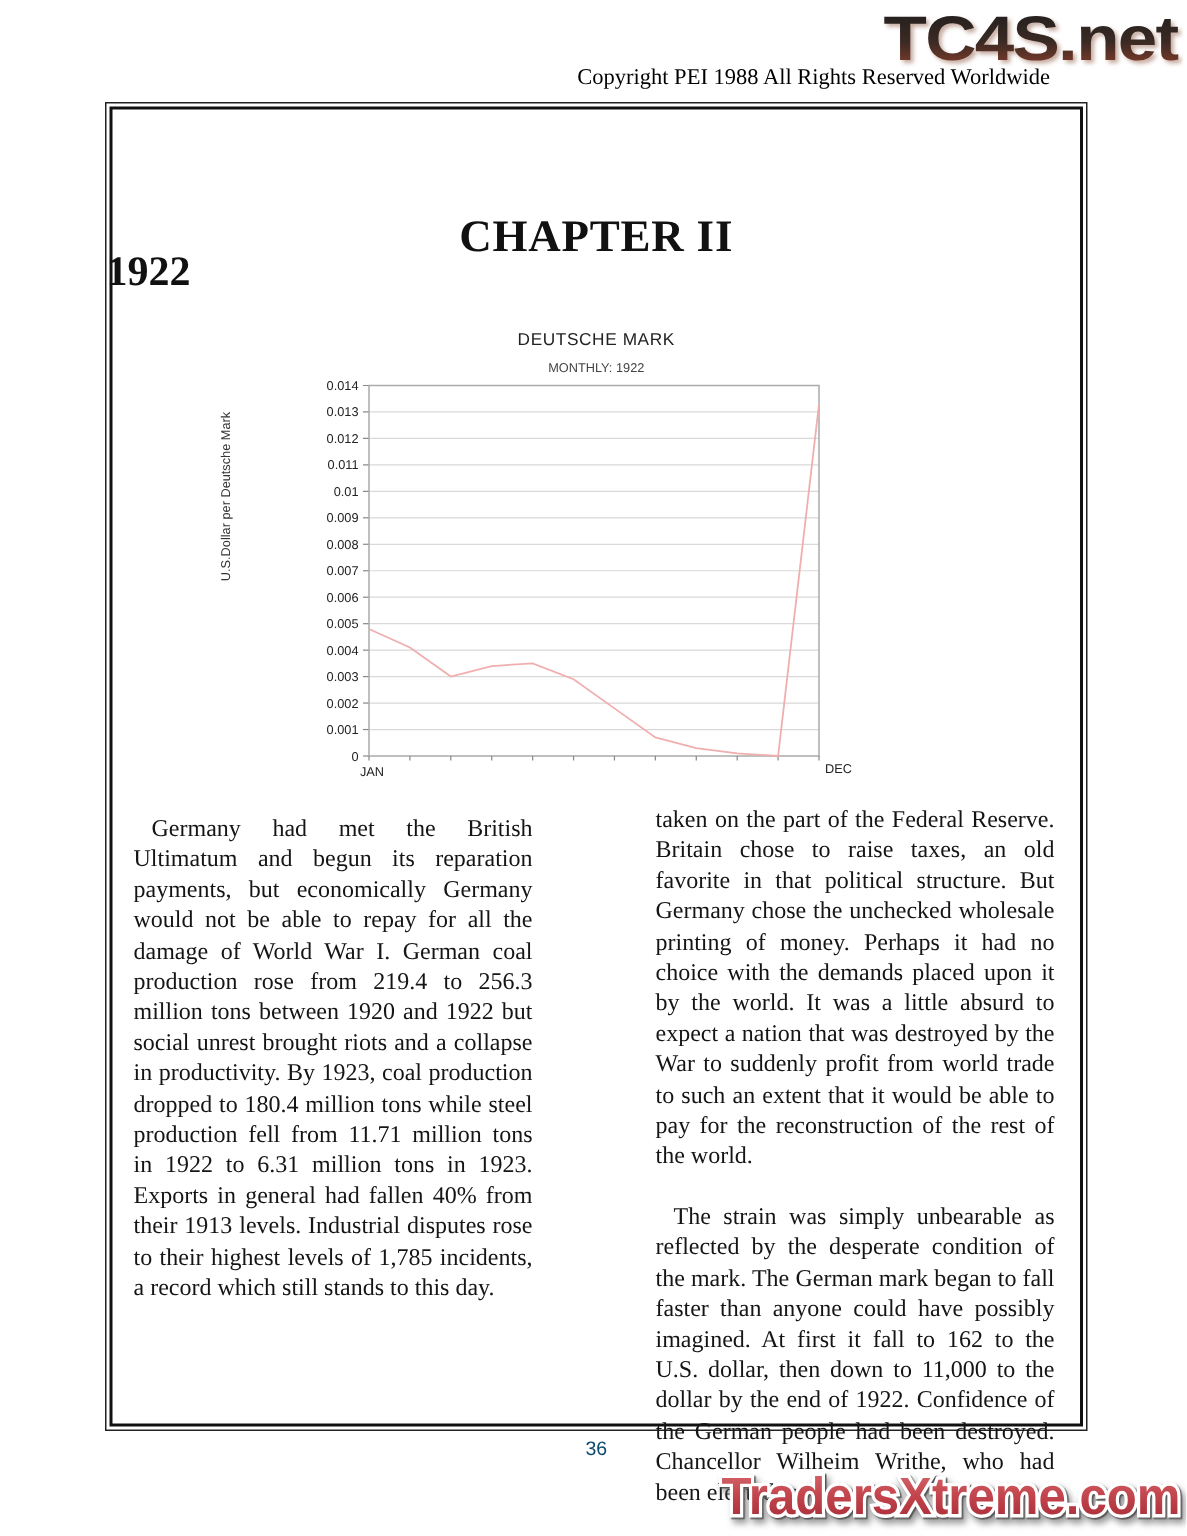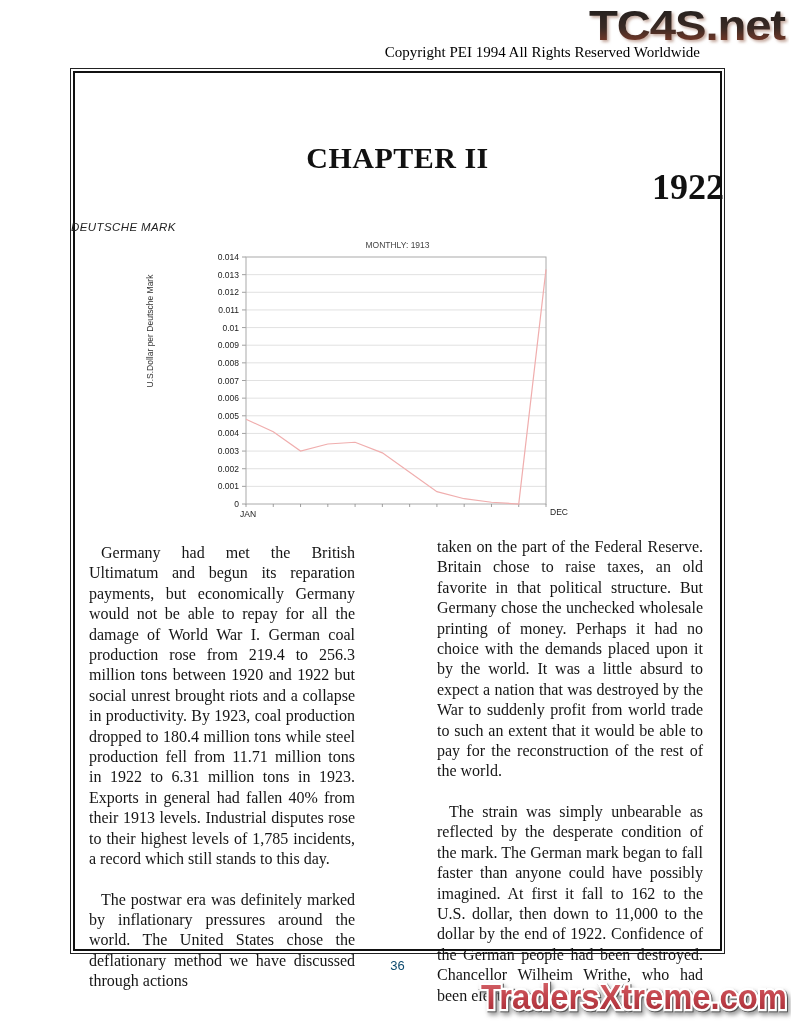--- a/index.html
+++ b/index.html
@@ -20,27 +20,27 @@
   }
   .page-box-inner{
     position:absolute;inset:2px;border:2px solid #111;pointer-events:none;
   }
   
   .chapter-title{
     position:absolute;top:30px;left:0;width:100%;text-align:center;
     font-family:"Liberation Serif",serif;font-weight:bold;font-size:30px;letter-spacing:.5px;margin-top:42px;
   }
   .year-heading{
-    position:absolute;top:97px;left:0;width:100%;text-align:right;
-    font-family:"Liberation Serif",serif;font-weight:bold;font-size:36px;
+    position:absolute;top:97px;left:0;width:100%;text-align:left;
+    font-family:"Liberation Serif",serif;font-weight:bold;font-size:28px;
   }
   
   .chart-title{
-    position:absolute;top:152px;left:0;width:100%;
-    font-family:"Liberation Sans",sans-serif;font-size:11.5px;letter-spacing:.4px;color:#222;font-style:italic;
+    position:absolute;top:152px;left:0;width:100%;text-align:center;
+    font-family:"Liberation Sans",sans-serif;font-size:11.5px;letter-spacing:.4px;color:#222;
   }
   .chart-subtitle{
     position:absolute;top:171px;left:0;width:100%;text-align:center;
     font-family:"Liberation Sans",sans-serif;font-size:8.5px;color:#444;
   }
   .chart-ylabel{
     position:absolute;left:9px;top:257px;width:140px;text-align:center;
     transform:rotate(-90deg);
     font-family:"Liberation Sans",sans-serif;font-size:8.5px;color:#333;
   }
@@ -68,30 +68,30 @@
 <svg class="tc4s-logo" width="210" height="48" viewBox="0 0 210 48">
   <defs>
     <linearGradient id="tc4sGrad" x1="0" y1="0" x2="0" y2="1">
       <stop offset="0" stop-color="#1c1c1c"></stop>
       <stop offset="0.55" stop-color="#3a2a24"></stop>
       <stop offset="1" stop-color="#93402b"></stop>
     </linearGradient>
   </defs>
   <text x="206" y="40" text-anchor="end" font-family="Liberation Sans, sans-serif" font-weight="bold" font-size="42" letter-spacing="-1" fill="url(#tc4sGrad)" textLength="196" lengthAdjust="spacingAndGlyphs" style="filter:drop-shadow(2px 2px 1.5px rgba(150,100,80,0.55))">TC4S.net</text>
 </svg>
-<div class="copyright">Copyright PEI 1994 All Rights Reserved Worldwide</div>
+<div class="copyright">Copyright PEI 1988 All Rights Reserved Worldwide</div>
 
 <div class="page-box">
   <div class="page-box-inner"></div>
 
   <div class="chapter-title">CHAPTER II</div>
   <div class="year-heading">1922</div>
 
   <div class="chart-title">DEUTSCHE MARK</div>
-  <div class="chart-subtitle">MONTHLY: 1913</div>
+  <div class="chart-subtitle">MONTHLY: 1922</div>
   <div class="chart-ylabel">U.S.Dollar per Deutsche Mark</div>
 
   <svg id="chart-svg" class="chart-svg" width="440" height="285">
       <line x1="86" y1="257" x2="90" y2="257" stroke="#888" stroke-width="0.8"></line>
       <text x="83" y="260" text-anchor="end" font-size="8.5" fill="#222" font-family="Liberation Sans, sans-serif">0</text>
       <line x1="90" y1="239.35714285714286" x2="390" y2="239.35714285714286" stroke="#d9d9d9" stroke-width="0.8"></line>
       <line x1="86" y1="239.35714285714286" x2="90" y2="239.35714285714286" stroke="#888" stroke-width="0.8"></line>
       <text x="83" y="242.35714285714286" text-anchor="end" font-size="8.5" fill="#222" font-family="Liberation Sans, sans-serif">0.001</text>
       <line x1="90" y1="221.71428571428572" x2="390" y2="221.71428571428572" stroke="#d9d9d9" stroke-width="0.8"></line>
       <line x1="86" y1="221.71428571428572" x2="90" y2="221.71428571428572" stroke="#888" stroke-width="0.8"></line>
@@ -146,21 +146,20 @@
       <line x1="390" y1="257" x2="390" y2="260" stroke="#888" stroke-width="0.8"></line>
       <text x="92" y="270" text-anchor="middle" font-size="8.5" fill="#222" font-family="Liberation Sans, sans-serif">JAN</text>
       <text x="394" y="268" text-anchor="start" font-size="8.5" fill="#222" font-family="Liberation Sans, sans-serif">DEC</text>
       <polyline points="90,172.31428571428575 117.27272727272728,184.6642857142857 144.54545454545456,204.07142857142858 171.8181818181818,197.01428571428573 199.0909090909091,195.25 226.36363636363637,205.8357142857143 253.63636363636363,225.24285714285713 280.9090909090909,244.65 308.1818181818182,251.70714285714286 335.4545454545455,255.2357142857143 362.72727272727275,257 390,22.350000000000023" fill="none" stroke="#f0aeae" stroke-width="1.2"></polyline>
     </svg>
 
 
   <div class="columns">
     <div class="col left">
       <p class="ind">Germany had met the British Ultimatum and begun its reparation payments, but economically Germany would not be able to repay for all the damage of World War I. German coal production rose from 219.4 to 256.3 million tons between 1920 and 1922 but social unrest brought riots and a collapse in productivity. By 1923, coal production dropped to 180.4 million tons while steel production fell from 11.71 million tons in 1922 to 6.31 million tons in 1923. Exports in general had fallen 40% from their 1913 levels.  Industrial disputes rose to their highest levels of 1,785 incidents, a record which still stands to this day.</p>
-      <p class="ind">The postwar era was definitely marked by inflationary pressures around the world. The United States chose the deflationary method we have discussed through actions</p>
     </div>
     <div class="col right">
       <p>taken on the part of the Federal Reserve. Britain chose to raise taxes, an old favorite in that political structure.  But Germany chose the unchecked wholesale printing of money.  Perhaps it had no choice with the demands placed upon it by the world. It was a little absurd to expect a nation that was destroyed by the War to suddenly profit from world trade to such an extent that it would be able to pay for the reconstruction of the rest of the world.</p>
       <p class="ind">The strain was simply unbearable as reflected by the desperate condition of the mark.  The German mark began to fall faster than anyone could have possibly imagined.  At first it fall to 162 to the U.S. dollar, then down to 11,000 to the dollar by the end of 1922. Confidence of the German people had been destroyed.  Chancellor Wilheim Writhe, who had been elected in</p>
     </div>
   </div>
 </div>
 
 <div class="page-number">36</div>
 

